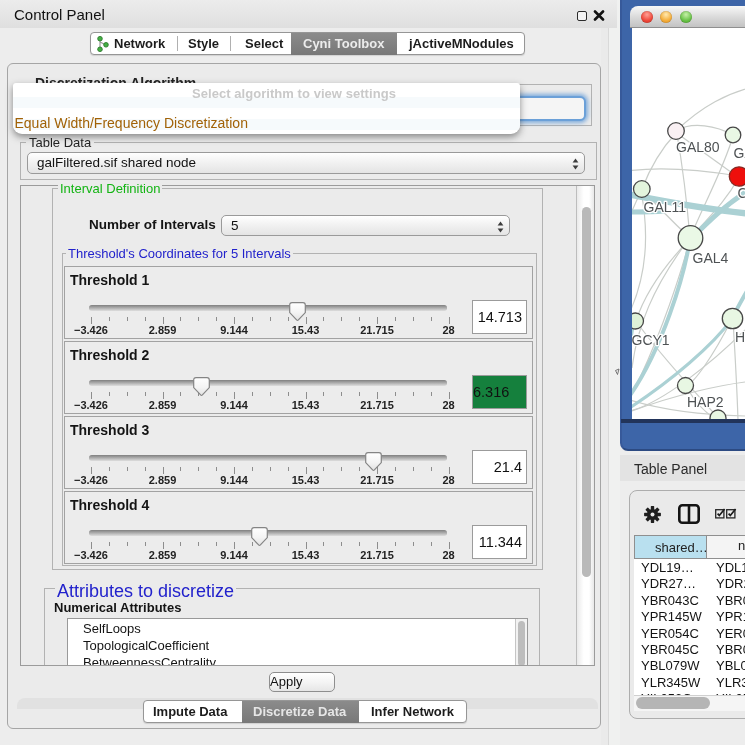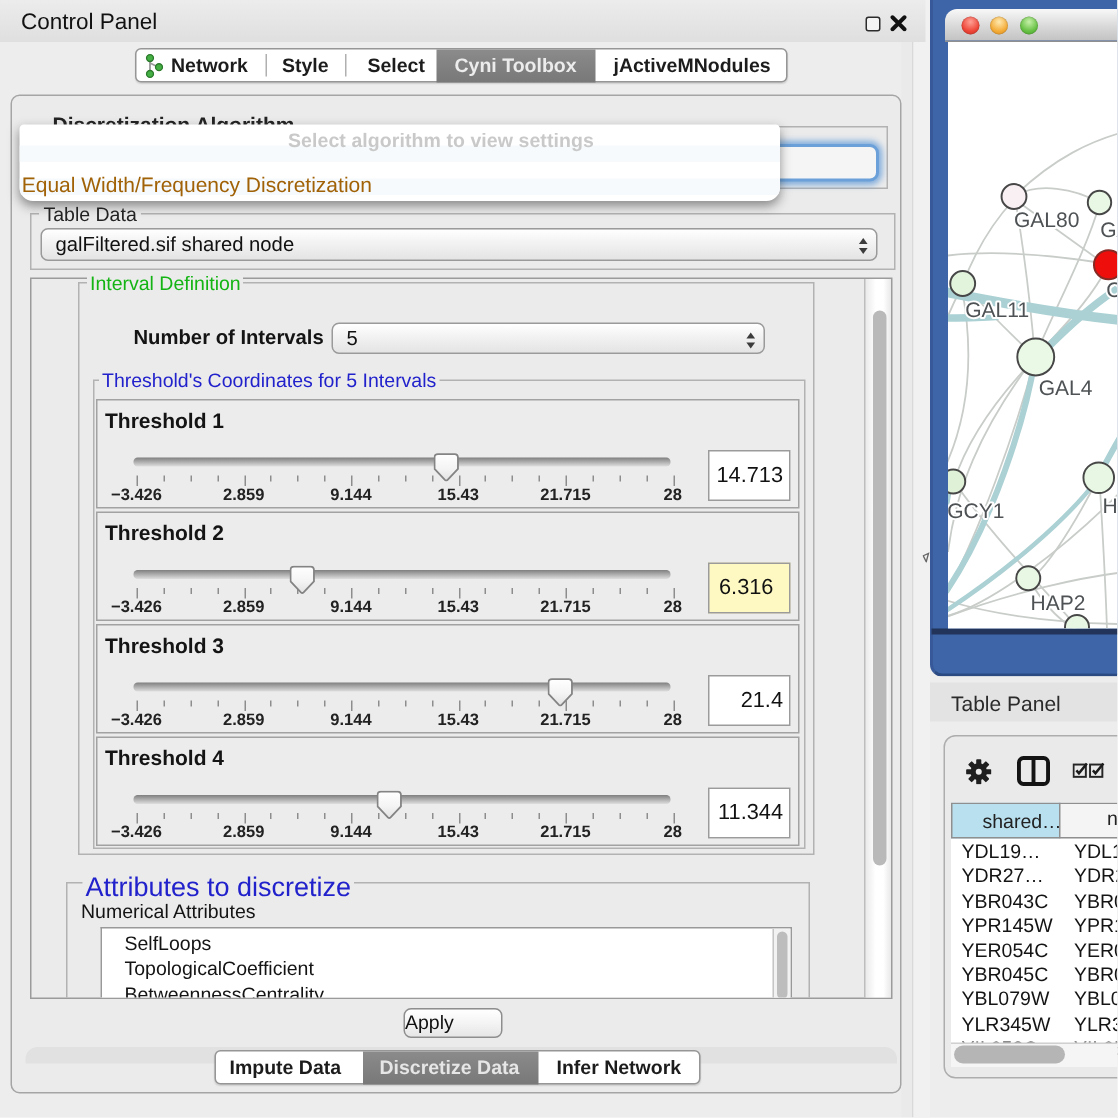--- a/index.html
+++ b/index.html
@@ -137,21 +137,21 @@
 <svg style="position:absolute;left:128.3px;top:34.7px" width="17" height="19" viewBox="0 0 17 19">
 <defs>
           <linearGradient id="thg136_34" x1="0" y1="0" x2="0" y2="1">
 <stop offset="0" stop-color="#ffffff"></stop>
             <stop offset="0.55" stop-color="#f4f4f4"></stop>
             <stop offset="1" stop-color="#e2e2e2"></stop>
           </linearGradient>
         </defs>
 <path d="M0.7,3 Q0.7,0.7 3,0.7 H14 Q16.3,0.7 16.3,3 V10.6 L9.4,17.9 Q8.5,18.8 7.6,17.9 L0.7,10.6 Z" fill="url(#thg136_34)" stroke="#848484" stroke-width="1.2"></path>
 </svg>
-<div style="position:absolute;left:407px;top:33px;width:55px;height:34px;background:#fef9c3;border:1px solid #9b9b9b;box-sizing:border-box;font-size:14.5px;color:#111;text-align:center;line-height:32px;padding-right:4px">6.316</div>
+<div style="position:absolute;left:407px;top:33px;width:55px;height:34px;background:#15803d;border:1px solid #9b9b9b;box-sizing:border-box;font-size:14.5px;color:#111;text-align:left;line-height:32px;padding-right:4px">6.316</div>
 </div>
 <div style="position:absolute;left:64px;top:416px;width:469px;height:73px;background:#ececec;border:1px solid #a2a2a2;box-sizing:border-box">
 <div style="position:absolute;left:5px;top:5px;font-size:14px;font-weight:bold;color:#141414">Threshold 3</div>
 <div style="position:absolute;left:24px;top:38px;width:358px;height:5.5px;border-radius:2.75px;background:linear-gradient(#7f7f7f,#dedede);box-sizing:border-box"></div>
 <div style="position:absolute;left:26.00px;top:50px;width:1px;height:7px;background:#8d8d8d"></div>
 <div style="position:absolute;left:43.88px;top:50px;width:1px;height:4px;background:#8d8d8d"></div>
 <div style="position:absolute;left:61.75px;top:50px;width:1px;height:4px;background:#8d8d8d"></div>
 <div style="position:absolute;left:79.62px;top:50px;width:1px;height:4px;background:#8d8d8d"></div>
 <div style="position:absolute;left:97.50px;top:50px;width:1px;height:7px;background:#8d8d8d"></div>
 <div style="position:absolute;left:115.38px;top:50px;width:1px;height:4px;background:#8d8d8d"></div>
@@ -225,21 +225,21 @@
             <stop offset="0.55" stop-color="#f4f4f4"></stop>
             <stop offset="1" stop-color="#e2e2e2"></stop>
           </linearGradient>
         </defs>
 <path d="M0.7,3 Q0.7,0.7 3,0.7 H14 Q16.3,0.7 16.3,3 V10.6 L9.4,17.9 Q8.5,18.8 7.6,17.9 L0.7,10.6 Z" fill="url(#thg194_34)" stroke="#848484" stroke-width="1.2"></path>
 </svg>
 <div style="position:absolute;left:407px;top:33px;width:55px;height:34px;background:#fff;border:1px solid #9b9b9b;box-sizing:border-box;font-size:14.5px;color:#111;text-align:right;line-height:32px;padding-right:4px">11.344</div>
 </div>
 <div class="abs" style="left:44px;top:588px;width:496px;height:77px;border:1px solid #b2b2b2;border-bottom:none;box-sizing:border-box"></div>
 <div class="abs" style="left:55px;top:581px;font-size:18px;color:#2222cc;background:#ebebeb;padding:0 2px">Attributes to discretize</div>
-<div class="abs" style="left:54px;top:600px;font-size:13px;font-weight:normal;color:#141414">Numerical Attributes</div>
+<div class="abs" style="left:54px;top:600px;font-size:13px;font-weight:bold;color:#141414">Numerical Attributes</div>
 <div class="abs" style="left:67px;top:618px;width:461px;height:47px;background:#fff;border:1px solid #999;border-bottom:none;box-sizing:border-box;overflow:hidden">
 <div style="position:absolute;left:15px;top:2px;font-size:13px;color:#141414">SelfLoops</div>
 <div style="position:absolute;left:15px;top:19px;font-size:13px;color:#141414">TopologicalCoefficient</div>
 <div style="position:absolute;left:15px;top:36px;font-size:13px;color:#141414">BetweennessCentrality</div>
 <div style="position:absolute;right:0;top:0;width:12px;height:47px;background:#f2f2f2;border-left:1px solid #c5c5c5;box-sizing:border-box"></div>
 <div style="position:absolute;right:2px;top:2px;width:7.5px;height:45px;background:#bdbdbd;border-radius:3.75px"></div>
 </div>
 <div class="abs" style="left:269px;top:672px;width:66px;height:20px;background:linear-gradient(#ffffff,#f4f4f4 50%,#e6e6e6);border:1px solid #8e8e8e;border-radius:5px;box-sizing:border-box;text-align:left;line-height:18px;font-size:13px;color:#111">Apply</div>
 <div class="abs" style="left:17px;top:698px;width:581px;height:11px;background:#e1e1e1;border-radius:8px 8px 0 0"></div>
 <div class="abs" style="left:143px;top:700px;width:324px;height:23px;background:#fff;border:1px solid #969696;border-radius:4px;box-sizing:border-box;box-shadow:0 1px 1px rgba(0,0,0,0.12)"></div>

